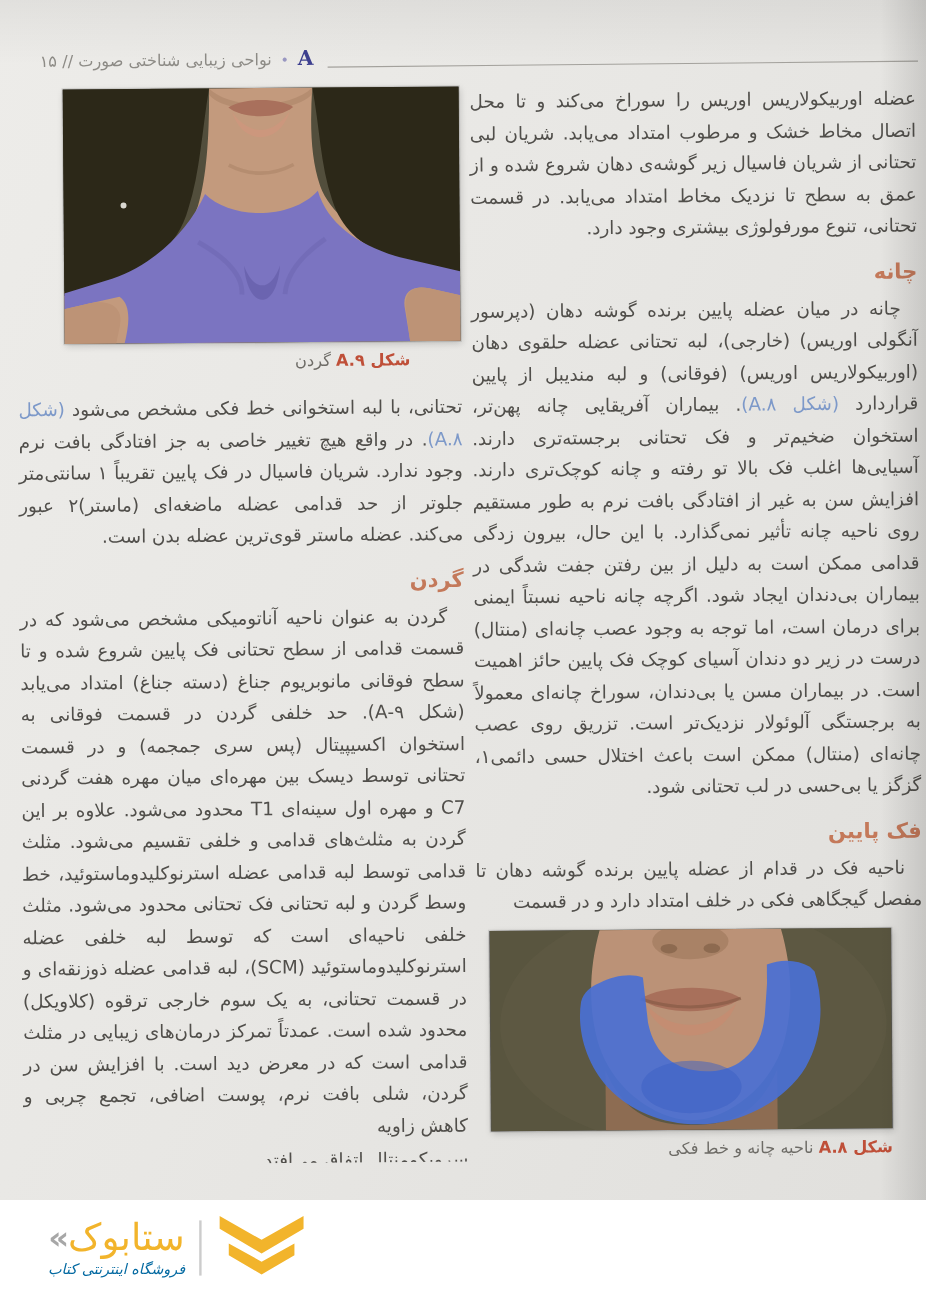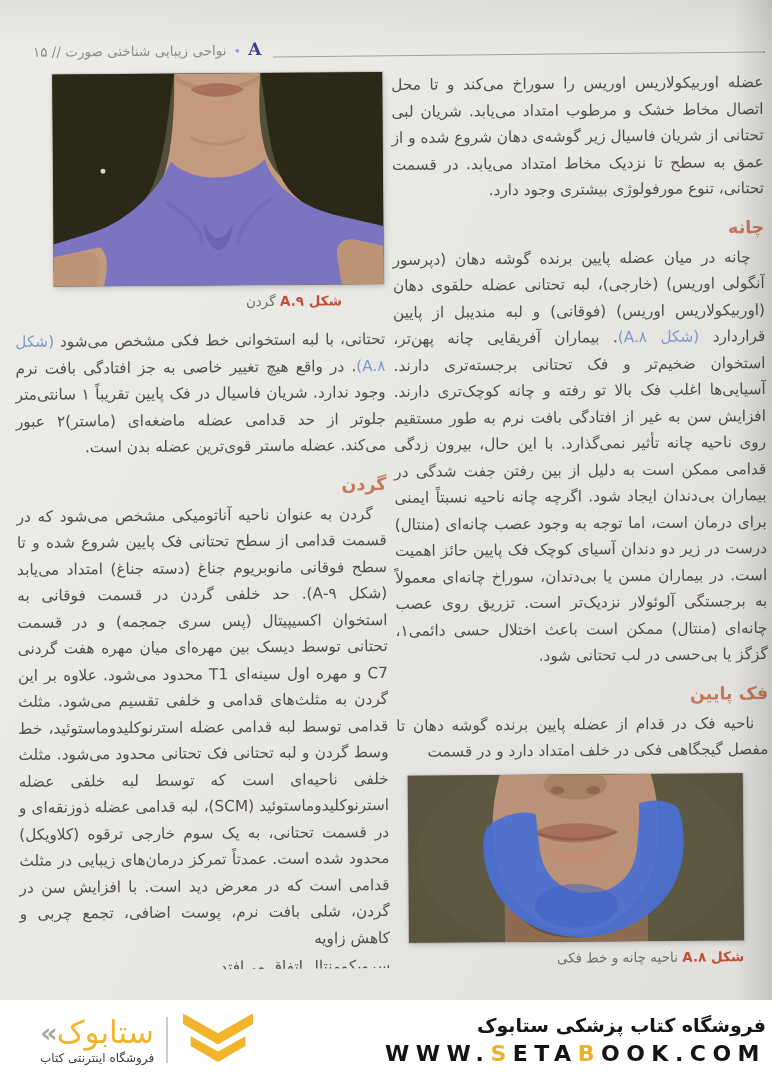--- a/index.html
+++ b/index.html
@@ -43,21 +43,21 @@
   .clipped{height:15px;overflow:hidden;}
 
   
   .footer{position:absolute;left:0;right:0;bottom:0;height:80px;background:#ffffff;z-index:10;
     display:flex;align-items:center;justify-content:space-between;padding:0 6px 0 40px;box-sizing:border-box;}
   .logo{display:flex;align-items:center;gap:12px;}
   .logo-textblock{display:flex;flex-direction:column;align-items:center;}
   .logo-row{display:flex;align-items:center;direction:ltr;}
   .guillemet{color:#a7a7a7;font-weight:bold;font-size:27px;margin-right:2px;letter-spacing:-3px;}
   .wordmark{color:#F2B42B;font-weight:normal;font-size:31px;line-height:34px;}
-  .tagline{color:#404040;font-size:12px;margin-top:2px;}
+  .tagline{color:#0369a1;font-size:12px;margin-top:2px;font-style:italic;}
   .logo-divider{width:2px;height:46px;background:#cccccc;}
   .brandmark{line-height:0;}
   .footer-right{display:flex;flex-direction:column;align-items:flex-end;gap:1px;margin-left:10px;}
   .store-title{direction:rtl;font-size:19px;font-weight:bold;color:#161616;line-height:26px;}
   .website{direction:ltr;font-size:22px;font-weight:bold;letter-spacing:6.5px;color:#141414;line-height:30px;white-space:nowrap;}
   .seg-y{color:#E8B32A;}
 </style>
 </head>
 <body>
 
@@ -148,20 +148,16 @@
         <div class="tagline">فروشگاه اینترنتی کتاب</div>
       </div>
       <div class="logo-divider"></div>
       <div class="brandmark">
         <svg viewBox="0 0 100 70" width="76" height="54">
           <polygon points="4,0 50,26 96,0 96,14 50,41 4,14" fill="#F2B42B"></polygon>
           <polygon points="14,30 50,50 86,30 86,43 50,64 14,43" fill="#F2B42B"></polygon>
         </svg>
       </div>
     </div>
-    <div class="footer-right">
-      <div class="store-title">فروشگاه کتاب پزشکی ستابوک</div>
-      <div class="website"><span>WWW.</span><span class="seg-y">S</span><span>ETA</span><span class="seg-y">B</span><span>OOK.COM</span></div>
-    </div>
   </div>
 
   <div class="edge-shade"></div>
 </div>
 
 </body></html>

